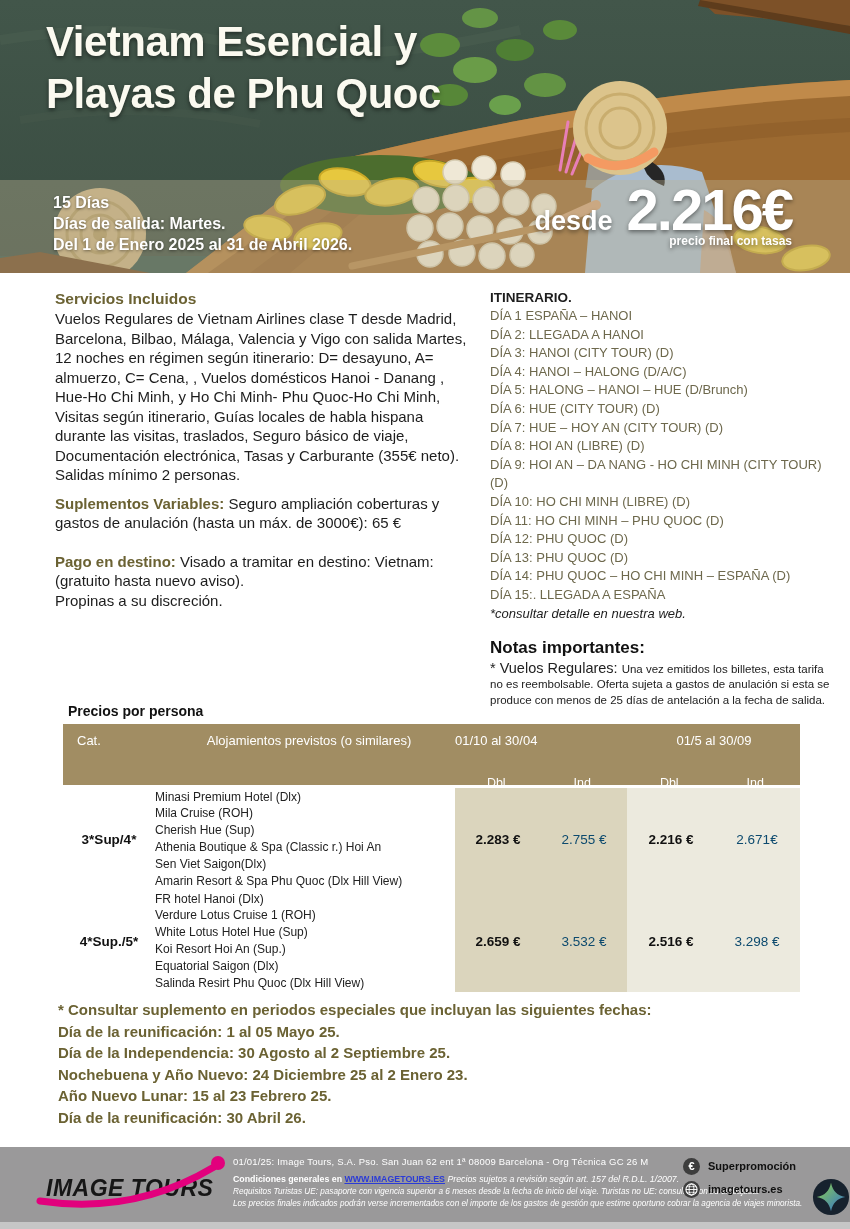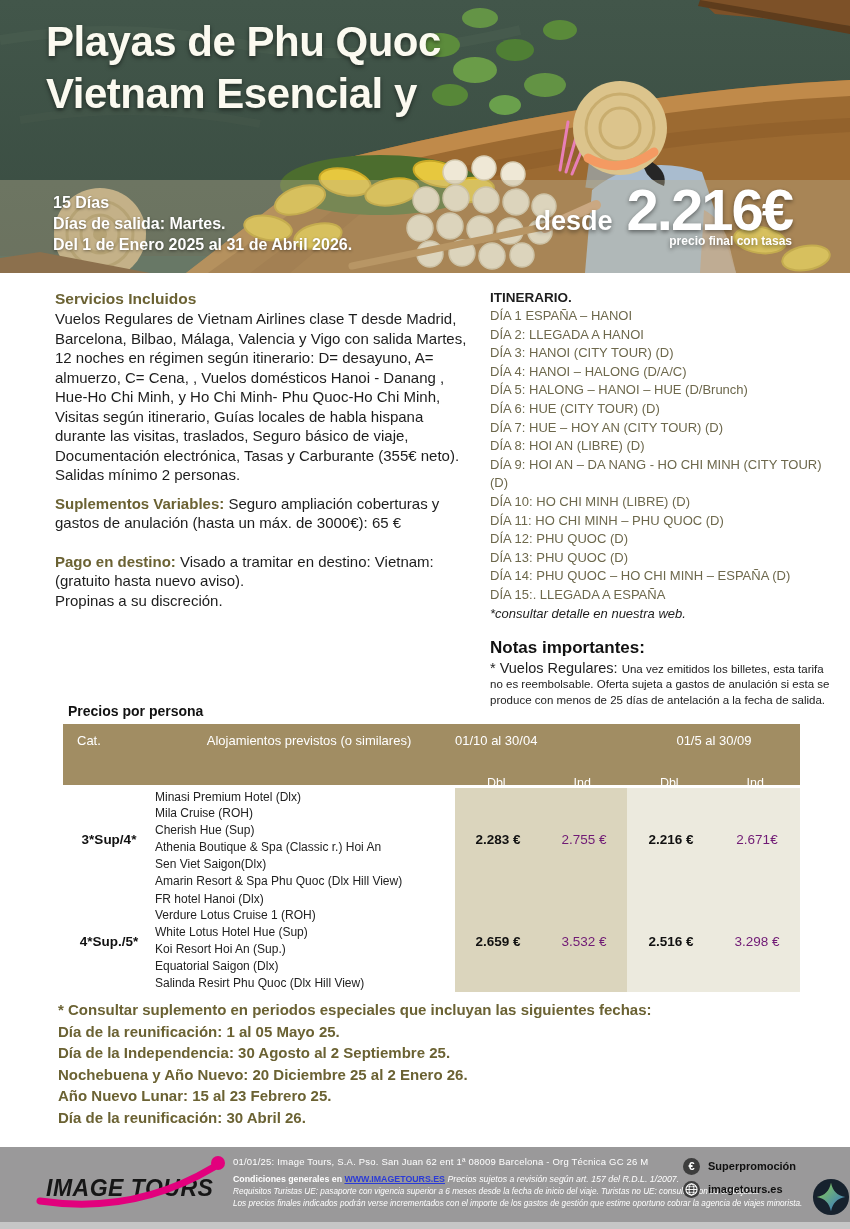--- a/index.html
+++ b/index.html
@@ -55,21 +55,21 @@
   .s1{left:392px;} .s2{left:478px;} .s3{left:565px;} .s4{left:651px;}
   .pt-gap{height:3px;background:#ffffff;}
   .pt-row{position:relative;height:102px;}
   .pt-row .blk1{position:absolute;left:392px;top:0;width:172px;height:102px;background:var(--beige1);}
   .pt-row .blk2{position:absolute;left:564px;top:0;width:173px;height:102px;background:var(--beige2);}
   .pt-row .r-cat{position:absolute;left:0;top:0;width:92px;height:102px;display:flex;align-items:center;
      justify-content:center;font-size:13.5px;font-weight:bold;color:#111;}
   .pt-row .r-hotels{position:absolute;left:92px;top:0;width:300px;height:102px;display:flex;flex-direction:column;
      justify-content:center;font-size:12px;line-height:16.8px;color:#222;}
   .pt-row .price{position:absolute;top:0;width:86px;height:102px;display:flex;align-items:center;
-     justify-content:center;font-size:13.5px;color:#701a75;}
+     justify-content:center;font-size:13.5px;color:#0c4a6e;}
   .pt-row .price.b{font-weight:bold;color:#111;}
   .p1{left:392px;} .p2{left:478px;} .p3{left:565px;} .p4{left:651px;}
 
   
   .special{position:absolute;left:58px;top:999px;width:710px;font-size:15px;font-weight:bold;
     color:var(--olive);line-height:21.5px;}
 
   
   .footer{position:absolute;left:0;top:1147px;width:850px;height:75px;background:var(--footer-gray);}
   .footer-strip{position:absolute;left:0;top:1222px;width:850px;height:7px;background:#c6c6c6;}
@@ -178,22 +178,22 @@
       <g>
         <circle cx="100" cy="234" r="46" fill="#c8b181"></circle>
         <circle cx="100" cy="234" r="33" fill="none" stroke="#b29a63" stroke-width="3"></circle>
         <circle cx="100" cy="234" r="19" fill="none" stroke="#b29a63" stroke-width="3"></circle>
         <circle cx="100" cy="234" r="7" fill="#b29a63"></circle>
       </g>
       <path d="M0 273 L150 273 L40 252 L0 258 Z" fill="#6e4722"></path>
     </svg>
     <div class="hero-shade"></div>
     <h1 class="hero-title">
+      <span>Vietnam Esencial y</span>
       <span>Playas de Phu Quoc</span>
-      <span>Vietnam Esencial y</span>
     </h1>
     <div class="hero-meta">
       <div>15 Días</div>
       <div>Días de salida: Martes.</div>
       <div>Del 1 de Enero 2025 al 31 de Abril 2026.</div>
     </div>
     <div class="hero-price">
       <div class="price-line">
         <span class="from">desde</span>
         <span class="amount">2.216€</span>
@@ -290,21 +290,21 @@
       <div class="price b p3">2.516 €</div>
       <div class="price p4">3.298 €</div>
     </div>
   </section>
 
   <section class="special">
     <div> * Consultar suplemento en periodos especiales que incluyan las siguientes fechas:</div>
     <div>
         <div>Día de la reunificación: 1 al 05  Mayo 25.</div>
         <div>Día de la Independencia: 30 Agosto al 2 Septiembre 25.</div>
-        <div>Nochebuena y Año Nuevo: 20 Diciembre 25 al 2 Enero 26.</div>
+        <div>Nochebuena y Año Nuevo: 24 Diciembre 25 al 2 Enero 23.</div>
         <div>Año Nuevo Lunar: 15 al 23 Febrero 25.</div>
         <div>Día de la reunificación: 30 Abril 26.</div>
       </div>
   </section>
 
   <footer class="footer">
     <div class="logo">
       <span class="logo-text">IMAGE TOURS</span>
       <svg class="logo-svg" viewBox="0 0 205 58">
         <path d="M8 46 Q102 60 182 12" fill="none" stroke="#e2007d" stroke-width="7" stroke-linecap="round"></path>

